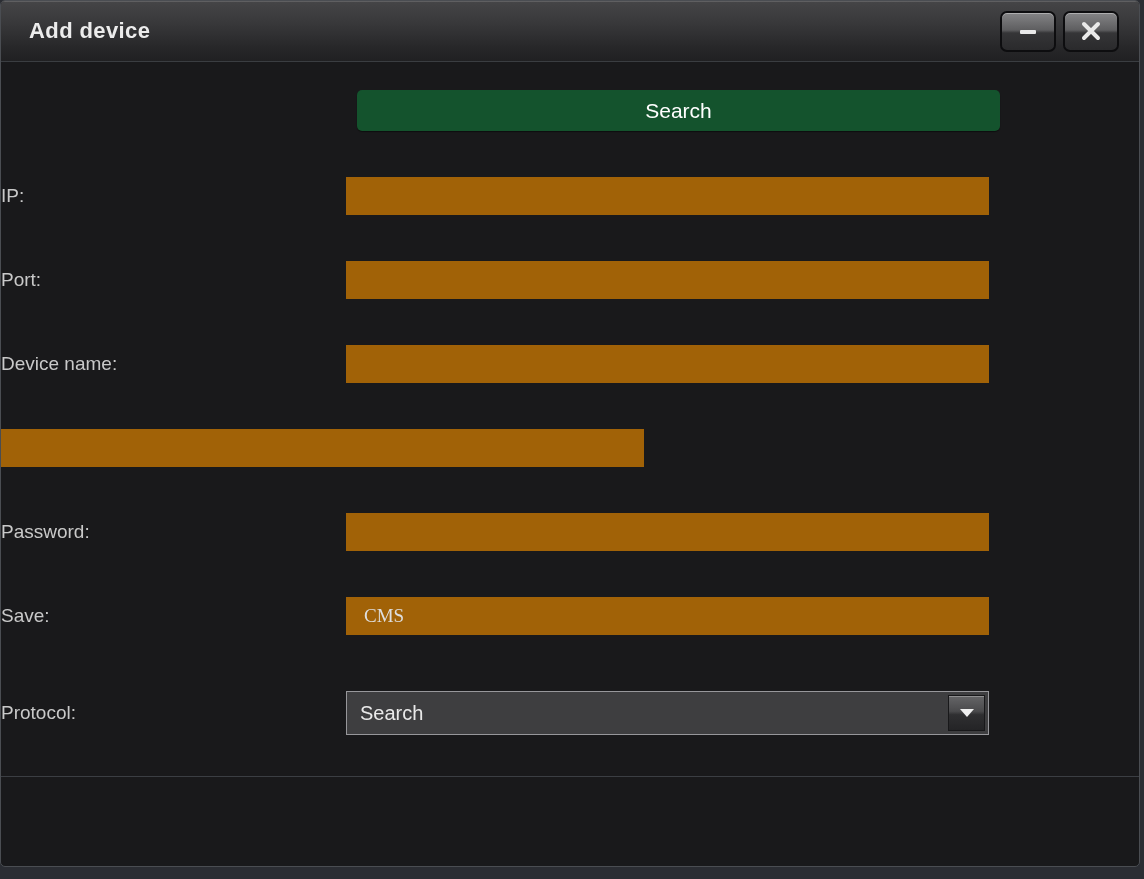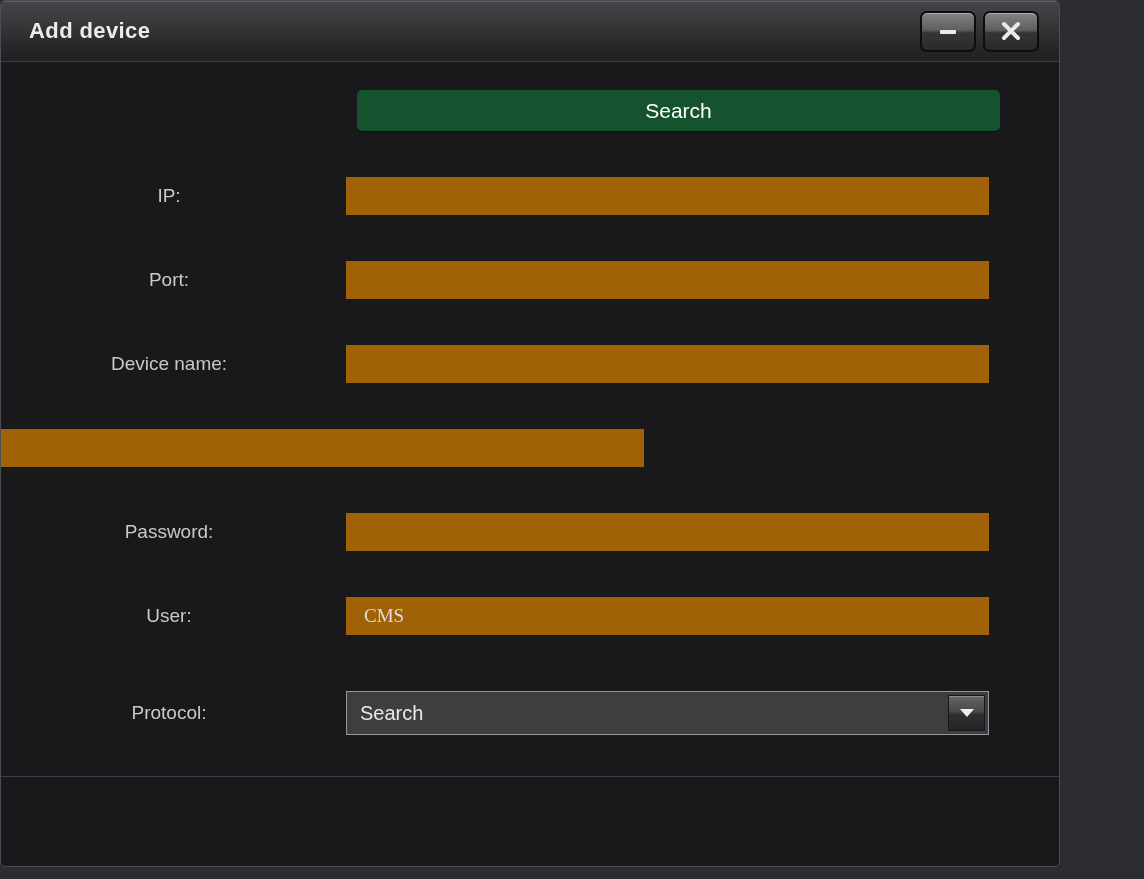--- a/index.html
+++ b/index.html
@@ -4,21 +4,21 @@
 <style>
   html,body{margin:0;padding:0;}
   body{
     width:1144px;height:879px;
     background:#2b2d33;
     font-family:"Liberation Sans",sans-serif;
     position:relative;overflow:hidden;
   }
   .dialog{
     position:absolute;top:0;left:0;
-    width:1060px;height:867px;
+    width:1140px;height:867px;
     box-sizing:border-box;
     background:#19191b;
     border:1px solid #4a4d52;
     border-radius:5px;
     overflow:hidden;
   }
   
   .titlebar{
     height:60px;
     display:flex;align-items:center;
@@ -54,21 +54,21 @@
     cursor:pointer;
     box-shadow:0 1px 1px rgba(0,0,0,.45);
   }
   .btn-search{width:643px;height:41px;}
   .field-row{
     display:flex;align-items:center;
     margin-top:46px;height:38px;
   }
   .field-label{
     width:345px;box-sizing:border-box;
-    text-align:center;padding-right:9px;
+    text-align:left;padding-right:9px;
     color:#c9c9c9;font-size:19px;
   }
   .field-input{
     width:643px;height:38px;box-sizing:border-box;
     background:#a16207;border:none;outline:none;
     color:#dedede;font-size:19px;
     padding:0 18px;
     font-family:Liberation Serif, serif;
   }
   .protocol-row{margin-top:56px;height:44px;}
@@ -146,21 +146,21 @@
   <div class="field-row">
     <input class="field-input" type="text" value="" style="">
   </div>
 
   <div class="field-row">
     <div class="field-label">Password:</div>
     <input class="field-input" type="password" value="" style="">
   </div>
 
   <div class="field-row">
-    <div class="field-label">User:</div>
+    <div class="field-label">Save:</div>
     <input class="field-input" type="text" value="CMS" style="">
   </div>
 
   <div class="field-row protocol-row">
     <div class="field-label">Protocol:</div>
     <div class="select">
       <div class="select-value">Search</div>
       <div class="select-btn">
         <span class="arrow-down"></span>
       </div>

